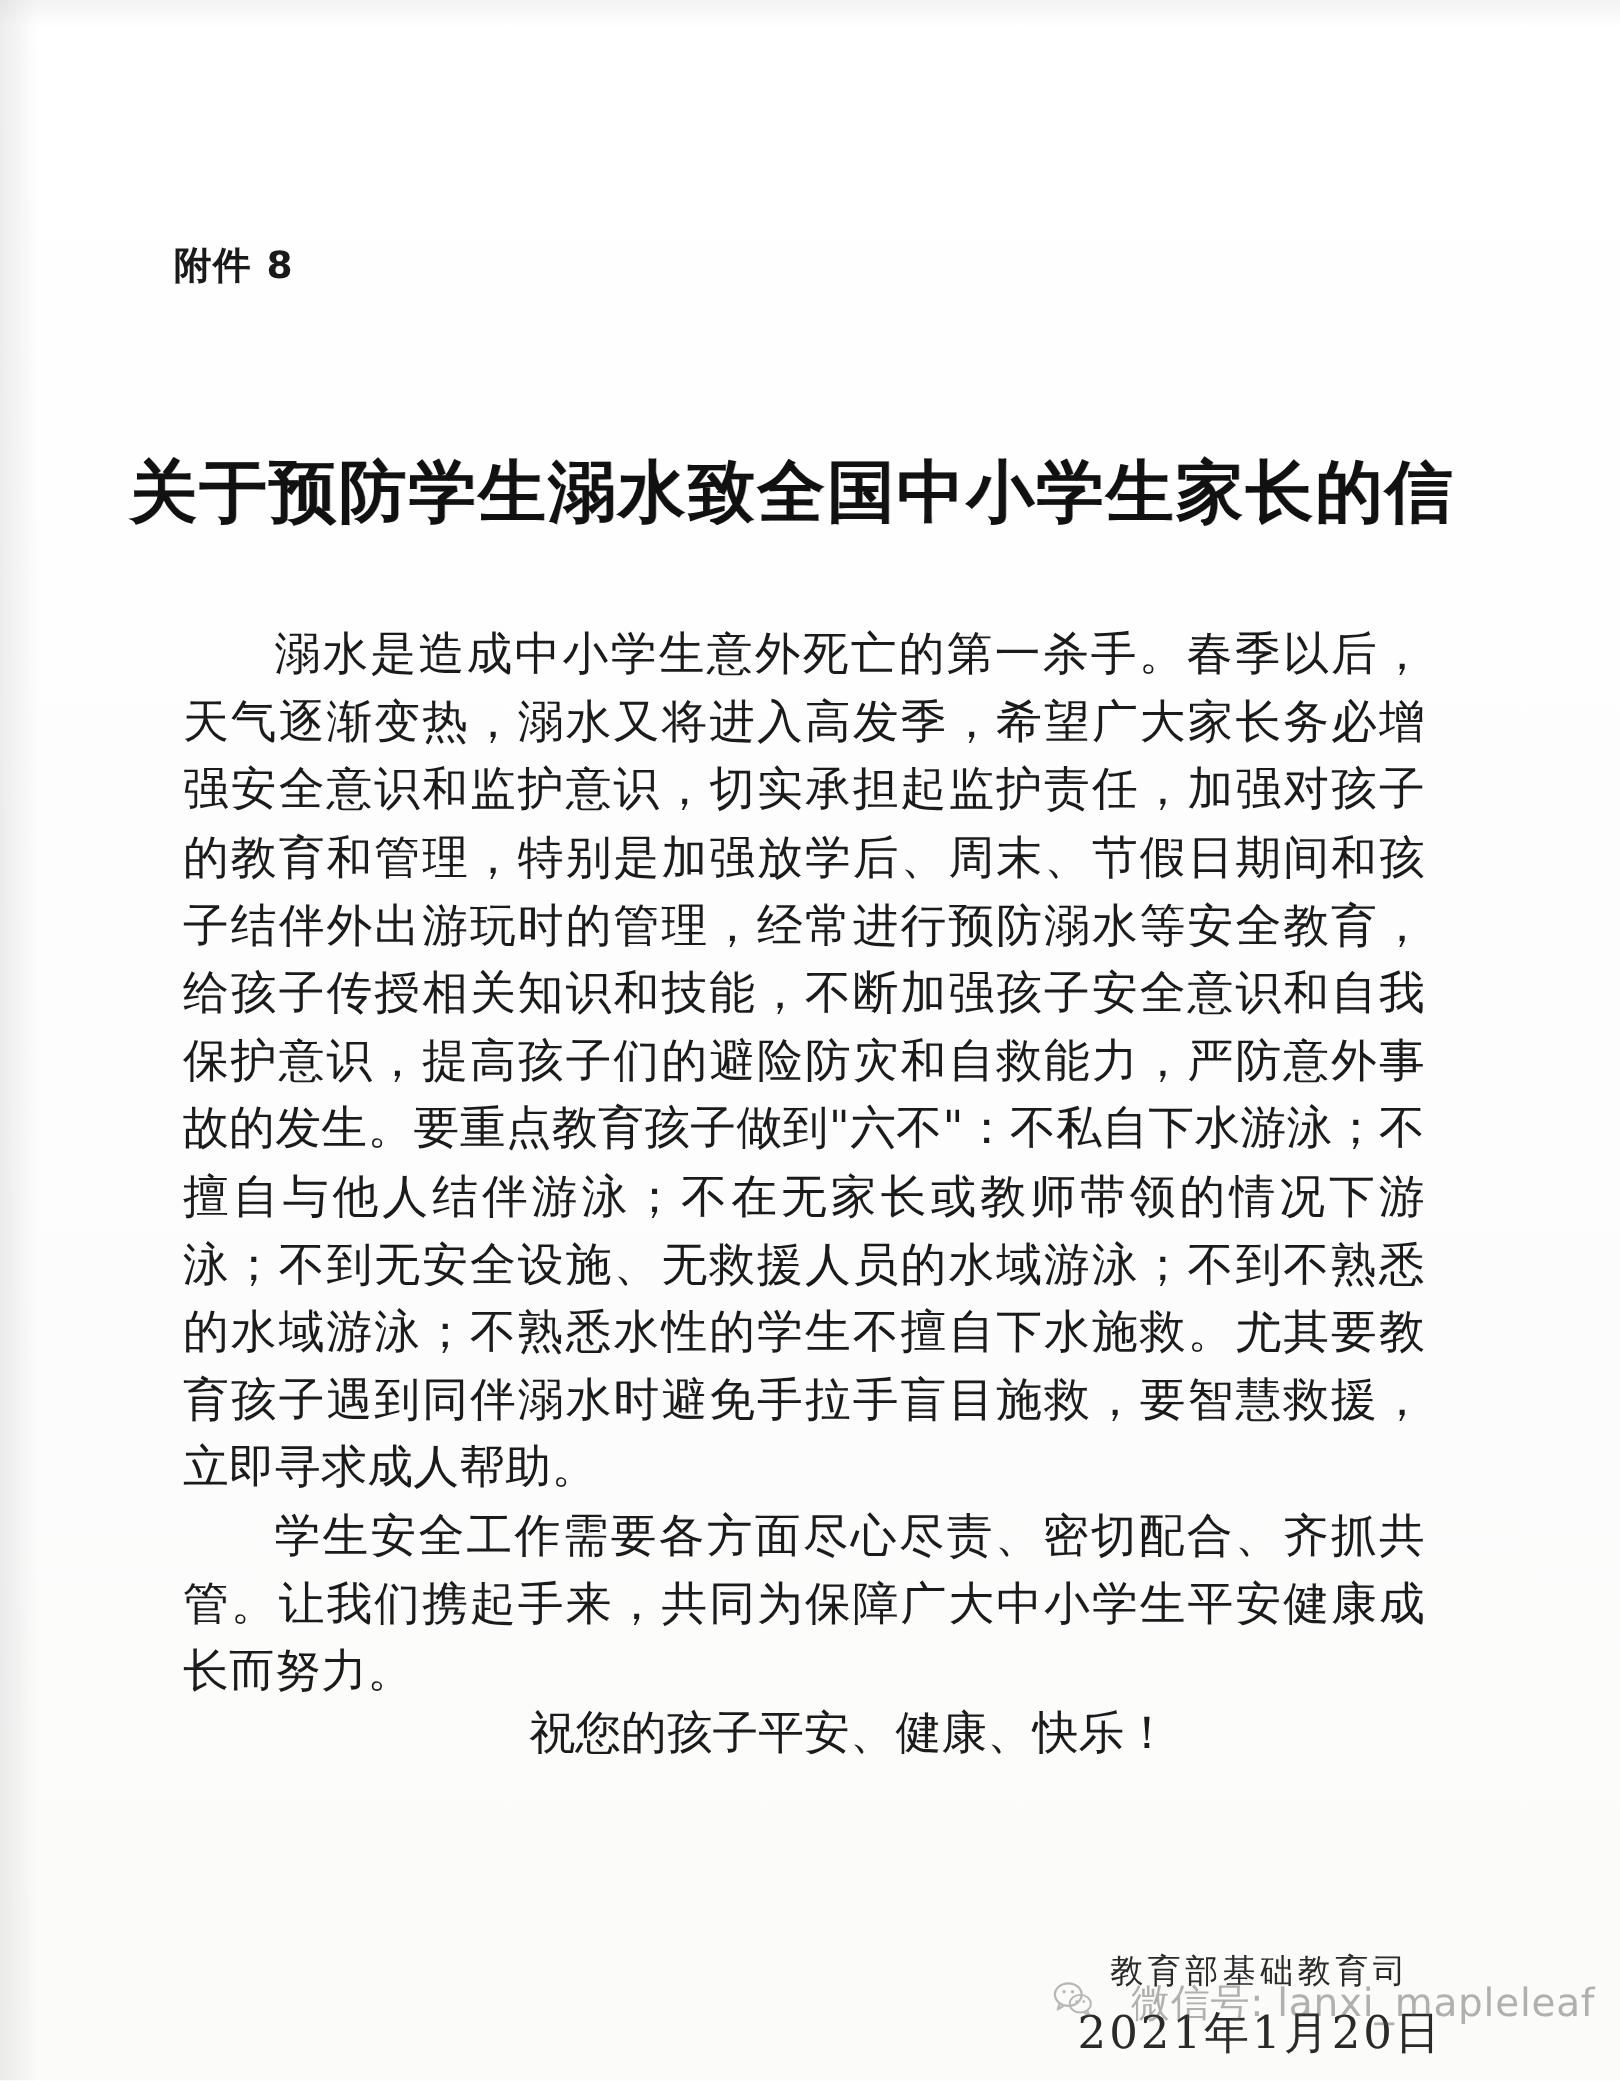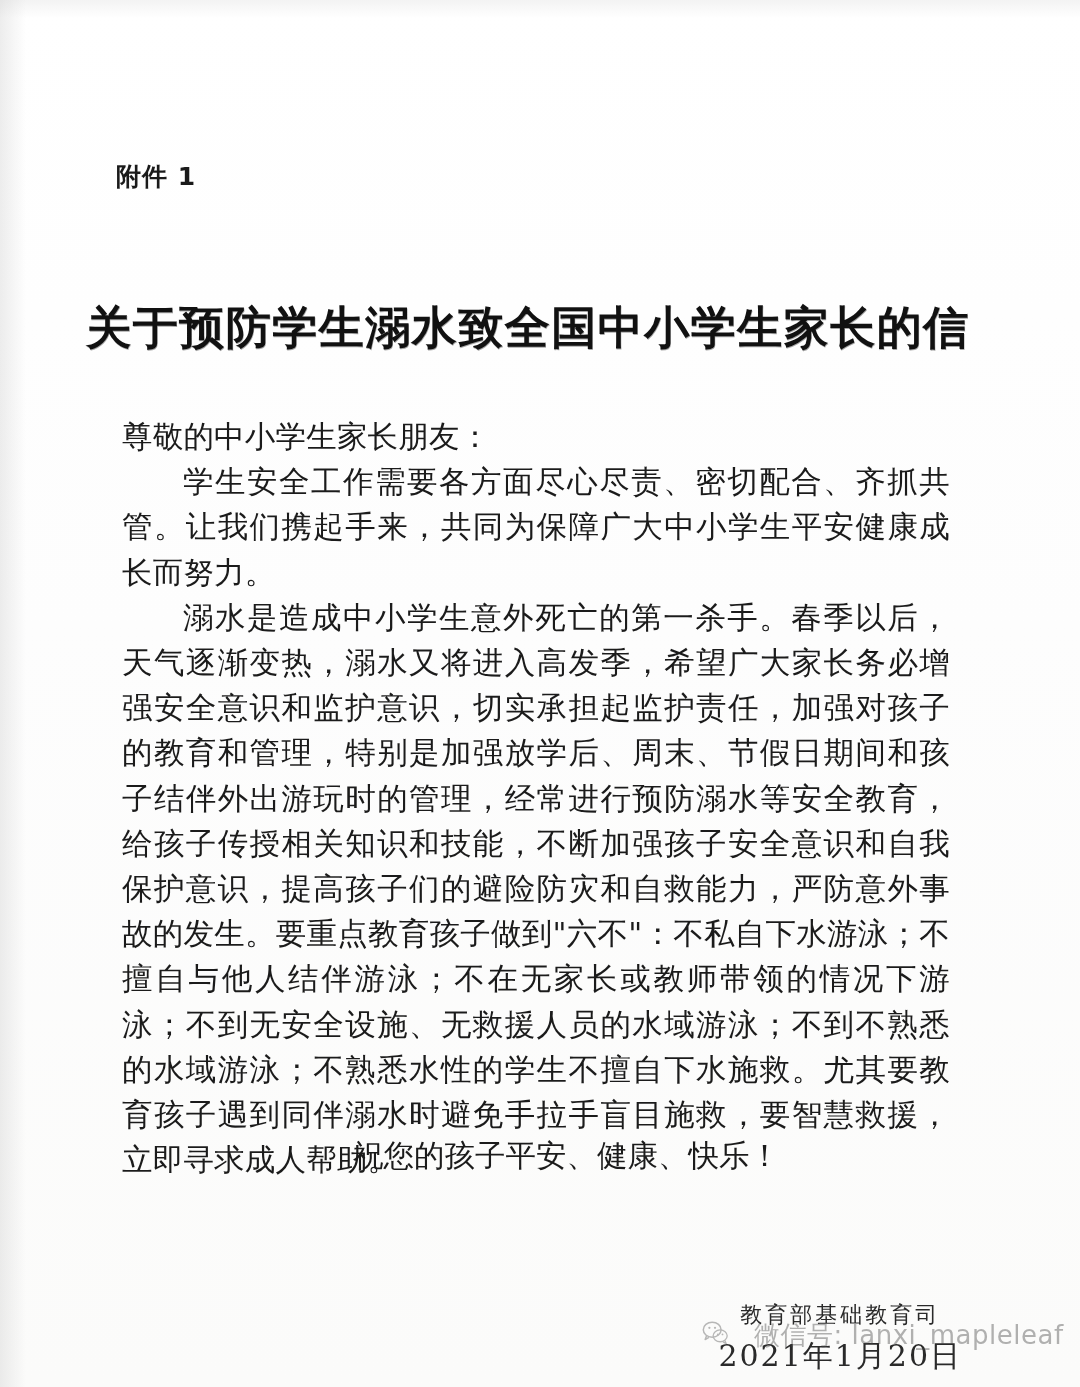--- a/index.html
+++ b/index.html
@@ -152,28 +152,27 @@
   }
 </style>
 </head>
 <body>
 
 <div class="page">
 
   <div class="scan-edge-left"></div>
   <div class="scan-edge-top"></div>
 
-  <div class="attachment-label">附件 1</div>
+  <div class="attachment-label">附件 8</div>
 
   <h1 class="doc-title">关于预防学生溺水致全国中小学生家长的信</h1>
 
   <div class="body-block">
-    <p class="salutation">尊敬的中小学生家长朋友：</p>
+    <p class="indent-2">溺水是造成中小学生意外死亡的第一杀手。春季以后，天气逐渐变热，溺水又将进入高发季，希望广大家长务必增强安全意识和监护意识，切实承担起监护责任，加强对孩子的教育和管理，特别是加强放学后、周末、节假日期间和孩子结伴外出游玩时的管理，经常进行预防溺水等安全教育，给孩子传授相关知识和技能，不断加强孩子安全意识和自我保护意识，提高孩子们的避险防灾和自救能力，严防意外事故的发生。要重点教育孩子做到"六不"：不私自下水游泳；不擅自与他人结伴游泳；不在无家长或教师带领的情况下游泳；不到无安全设施、无救援人员的水域游泳；不到不熟悉的水域游泳；不熟悉水性的学生不擅自下水施救。尤其要教育孩子遇到同伴溺水时避免手拉手盲目施救，要智慧救援，立即寻求成人帮助。</p>
     <p class="indent-2">学生安全工作需要各方面尽心尽责、密切配合、齐抓共管。让我们携起手来，共同为保障广大中小学生平安健康成长而努力。</p>
-    <p class="indent-2">溺水是造成中小学生意外死亡的第一杀手。春季以后，天气逐渐变热，溺水又将进入高发季，希望广大家长务必增强安全意识和监护意识，切实承担起监护责任，加强对孩子的教育和管理，特别是加强放学后、周末、节假日期间和孩子结伴外出游玩时的管理，经常进行预防溺水等安全教育，给孩子传授相关知识和技能，不断加强孩子安全意识和自我保护意识，提高孩子们的避险防灾和自救能力，严防意外事故的发生。要重点教育孩子做到"六不"：不私自下水游泳；不擅自与他人结伴游泳；不在无家长或教师带领的情况下游泳；不到无安全设施、无救援人员的水域游泳；不到不熟悉的水域游泳；不熟悉水性的学生不擅自下水施救。尤其要教育孩子遇到同伴溺水时避免手拉手盲目施救，要智慧救援，立即寻求成人帮助。</p>
   </div>
 
   <div class="closing">祝您的孩子平安、健康、快乐！</div>
 
   <div class="signature">
     <div class="signature-org">教育部基础教育司</div>
     <div class="signature-date">2021年1月20日</div>
   </div>
 
   <div class="watermark">

